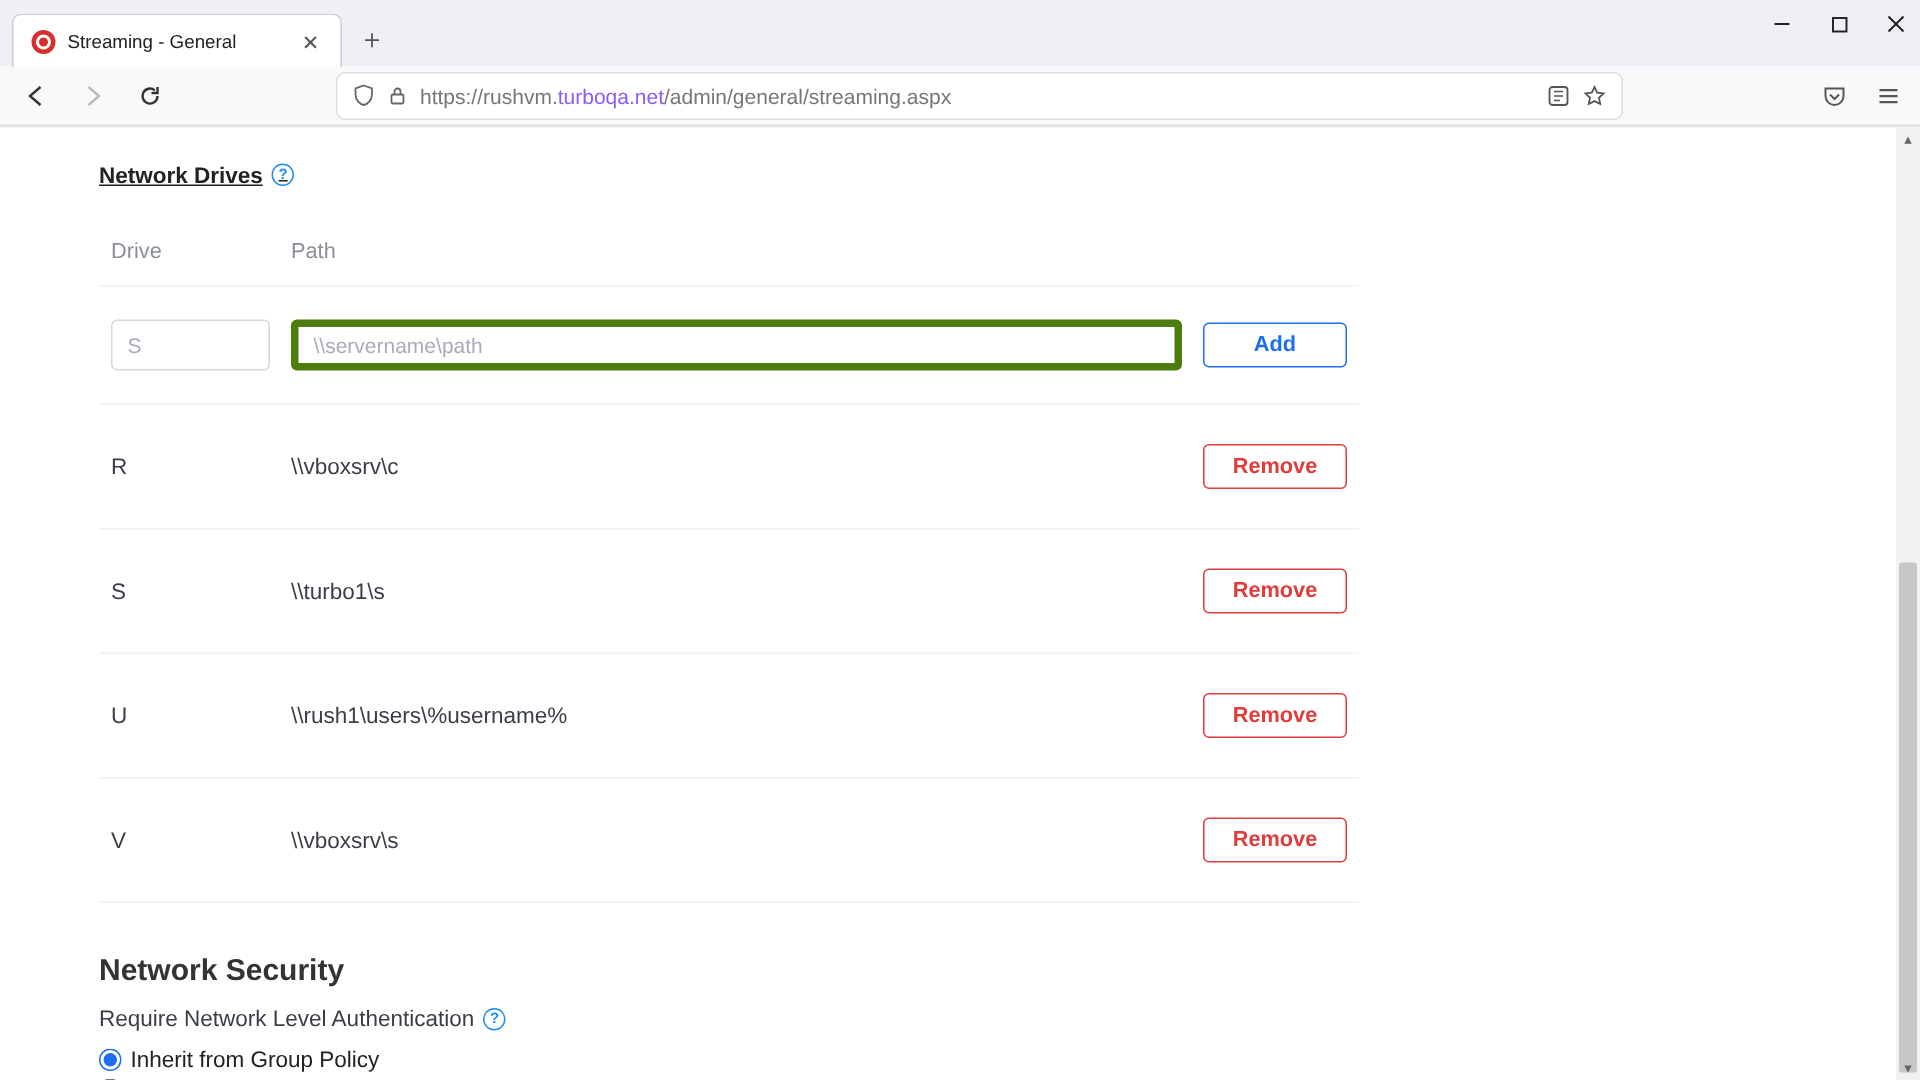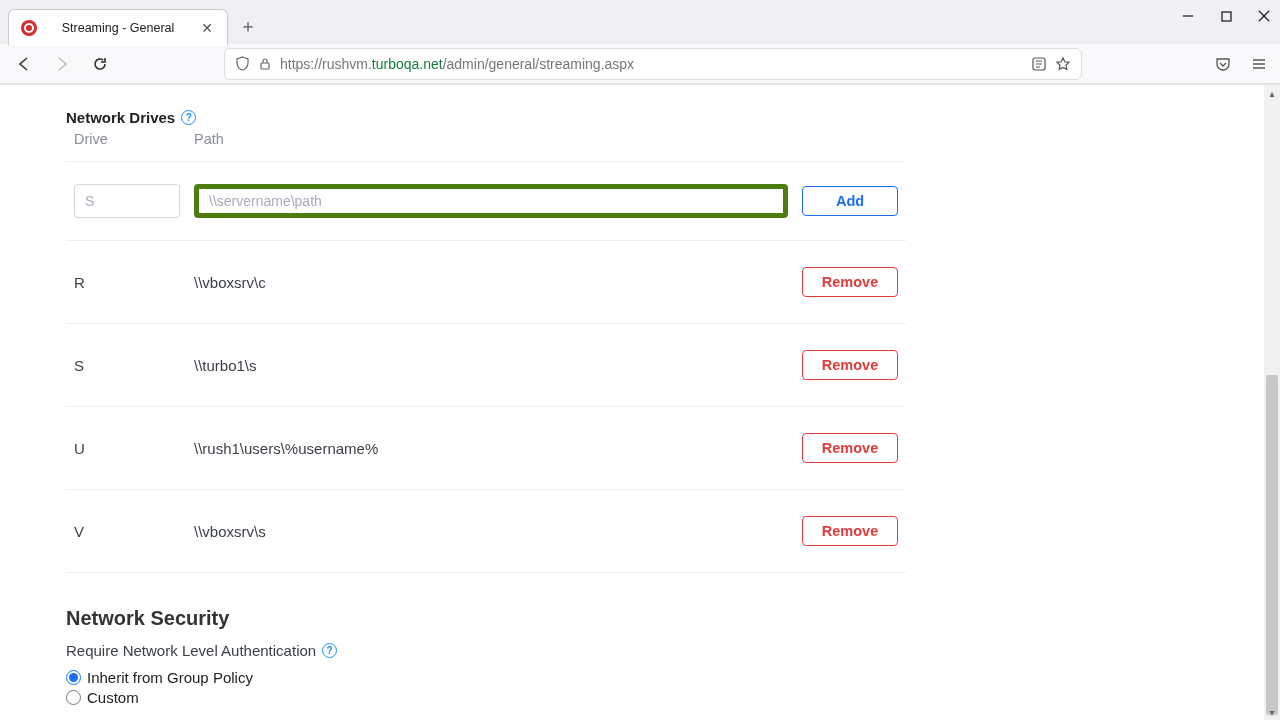--- a/index.html
+++ b/index.html
@@ -1,46 +1,46 @@
 <!DOCTYPE html>
 <html><head>
 <meta charset="utf-8">
 <style>
   * { box-sizing: border-box; margin: 0; padding: 0; }
   html, body { width: 1280px; height: 720px; font-family: "Segoe UI", Arial, sans-serif; overflow: hidden; background: #fff; }
   
   .chrome { width: 100%; height: 100%; display: flex; flex-direction: column; }
   .tabbar { height: 44px; background: #f0f0f4; display: flex; align-items: flex-end; padding-left: 8px; position: relative; }
-  .tab { display: flex; align-items: center; background: #fff; border: 1px solid #ccc; border-bottom: none; border-radius: 6px 6px 0 0; height: 36px; padding: 0 12px; gap: 8px; min-width: 220px; position: relative; top: 1px; text-align: center;}
+  .tab { display: flex; align-items: center; background: #fff; border: 1px solid #ccc; border-bottom: none; border-radius: 6px 6px 0 0; height: 36px; padding: 0 12px; gap: 8px; min-width: 220px; position: relative; top: 1px;}
   .tab .favicon { width: 16px; height: 16px; border-radius: 50%; background: #d72d2d; display:flex; align-items:center; justify-content:center;}
   .tab .favicon::after{content:""; width:6px;height:6px;border:2px solid #fff;border-radius:50%;}
   .tab .title { font-size: 12.5px; color: #222; flex: 1; white-space: nowrap; overflow: hidden; text-overflow: ellipsis;}
   .tab .close { width: 16px; height: 16px; display:flex; align-items:center; justify-content:center; color:#555; font-size:14px; cursor:pointer;}
   .newtab { width: 28px; height: 28px; margin-left: 6px; display:flex; align-items:center; justify-content:center; color:#555; font-size:18px; cursor:pointer; margin-bottom:4px;}
   .win-controls { position:absolute; right:6px; top:6px; display:flex; gap:18px; }
   .win-controls div { width:20px; height:20px; display:flex; align-items:center; justify-content:center; color:#222; cursor:pointer;}
   .toolbar { height: 40px; background: #f9f9fb; border-bottom: 1px solid #ddd; display:flex; align-items:center; padding: 0 10px; gap:10px;}
   .navbtn { width:28px; height:28px; display:flex; align-items:center; justify-content:center; color:#555; cursor:pointer;}
   .navbtn.disabled{ color:#bbb; }
   .urlbar-wrap{ flex:1; display:flex; align-items:center; background:#fff; border:1px solid #ddd; border-radius:6px; height:32px; padding:0 10px; gap:8px; margin:0 120px 0 100px;}
   .urlbar-wrap .ic{ color:#666; font-size:14px;}
   .urlbar { flex:1; font-size:14px; color:#777; }
-  .urlbar .domain{ color:#15803d;}
+  .urlbar .domain{ color:#8b5cf6;}
   .right-icons{ display:flex; gap:14px; align-items:center;}
   .right-icons .ic{ width:22px; height:22px; display:flex;align-items:center;justify-content:center; color:#555; cursor:pointer;}
   
   .viewport { flex:1; position:relative; overflow:hidden; border-top:1px solid #e8e8e8;}
   .page { position:absolute; left:0; top:0; right:16px; bottom:0; overflow:hidden; background:#fff;}
   .vscroll { position:absolute; right:0; top:0; bottom:0; width:16px; background:#f1f1f1;}
   .vscroll .thumb{ position:absolute; left:2px; right:2px; top:290px; height:340px; background:#c7c7c7; border-radius:2px;}
   .vscroll .arrow{position:absolute;left:0;right:0;height:16px;display:flex;align-items:center;justify-content:center;font-size:10px;color:#666;}
   .vscroll .arrow.up{top:0;} .vscroll .arrow.down{bottom:0;}
   
   .content { padding: 24px 0 0 66px; color:#333; width: 906px;}
-  h3.section { font-size:15px; font-weight:700; color:#222; display:flex; align-items:center; gap:6px; margin-bottom:5px;}
+  h3.section { font-size:15px; font-weight:700; color:#222; display:flex; gap:6px; margin-bottom:34px;text-decoration:underline;}
   .help-icon{ width:15px;height:15px; border:1.5px solid #1f8ef1; color:#1f8ef1; border-radius:50%; font-size:10px; display:inline-flex;align-items:center;justify-content:center; font-weight:700; cursor:pointer;}
   .drives { width: 840px;}
   .head-row{ display:flex; gap:0; padding:0 8px 14px 8px; color:#8a8f98; font-size:14.5px; border-bottom:1px solid #eef0f2;}
   .col-drive{ width:120px;}
   .col-path{ flex:1;}
   .col-act{ width:120px;}
   .add-row{ display:flex; align-items:center; padding:22px 8px; gap:14px; border-bottom:1px solid #eef0f2;}
   .add-row input.drive{ width:106px; height:34px; border:1px solid #d3d7de; border-radius:4px; padding:0 10px; font-size:14px; color:#333;}
   .add-row input.drive::placeholder{color:#aab;}
   .add-row input.path{ flex:1; height:34px; border:5px solid #4d7c0f; border-radius:4px; padding:0 10px; font-size:14px;}

